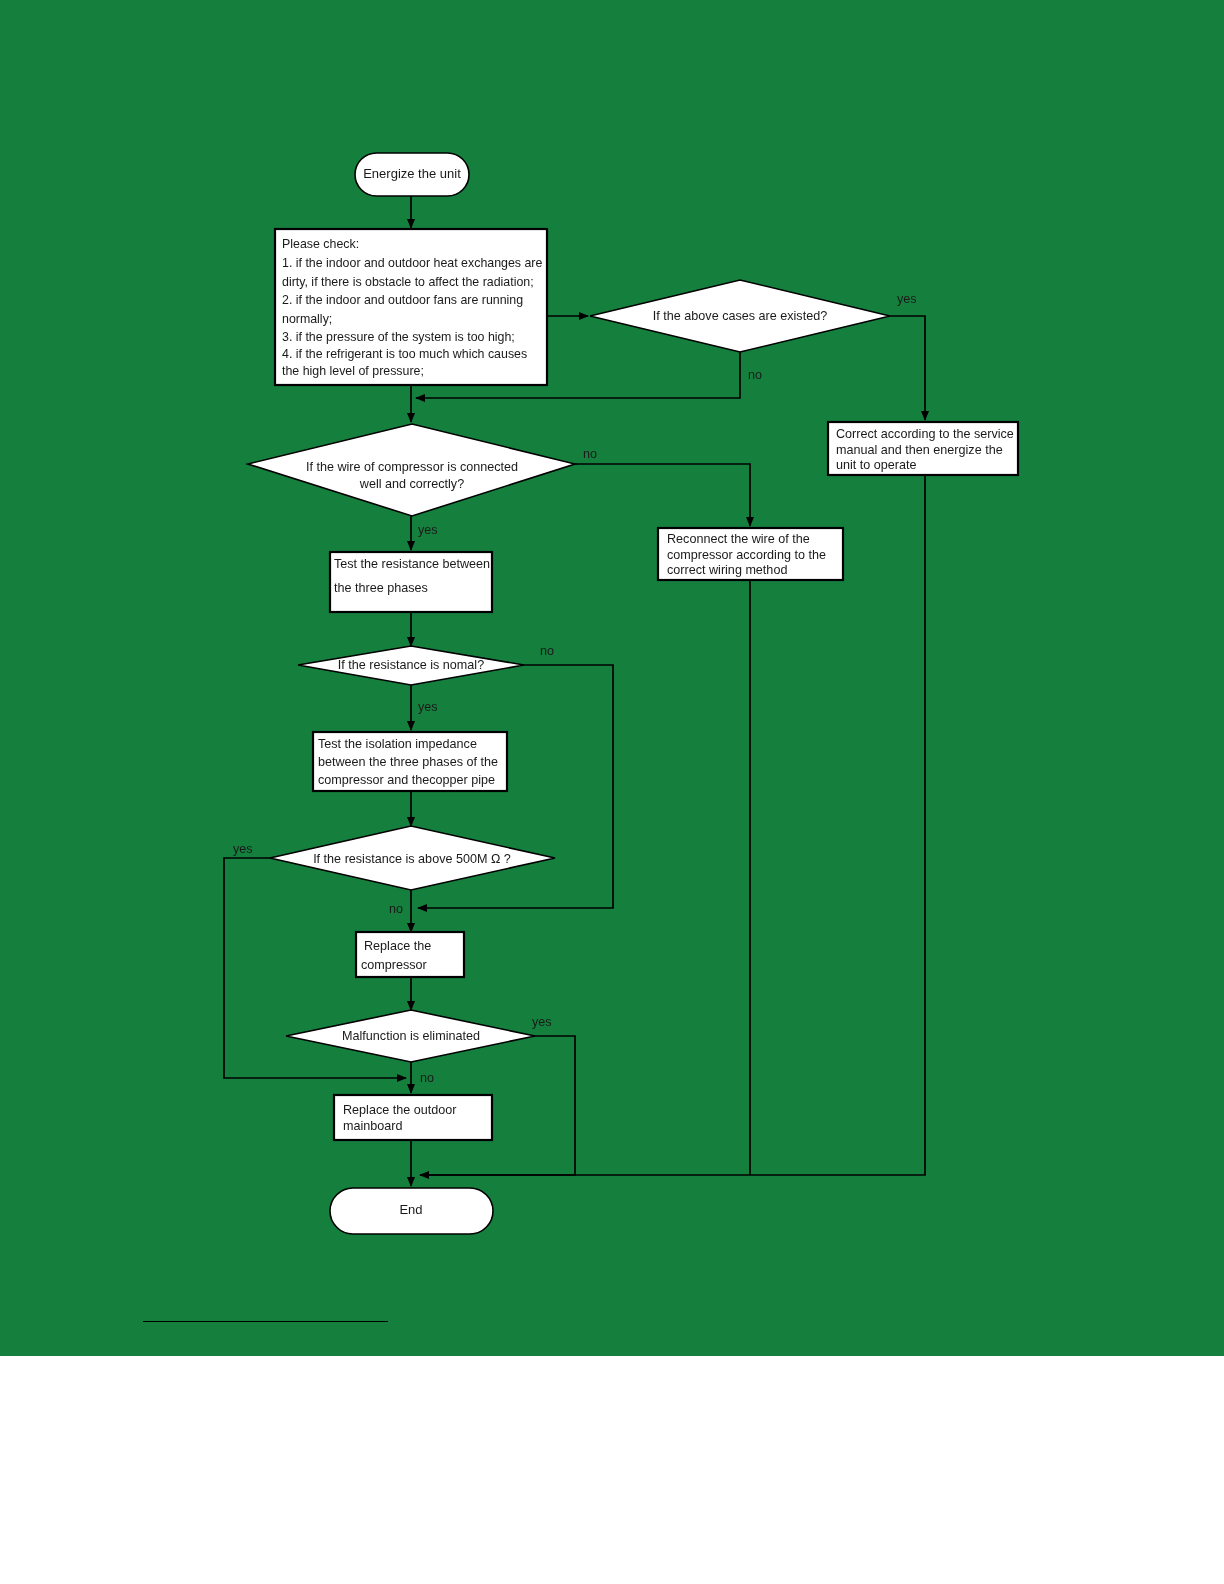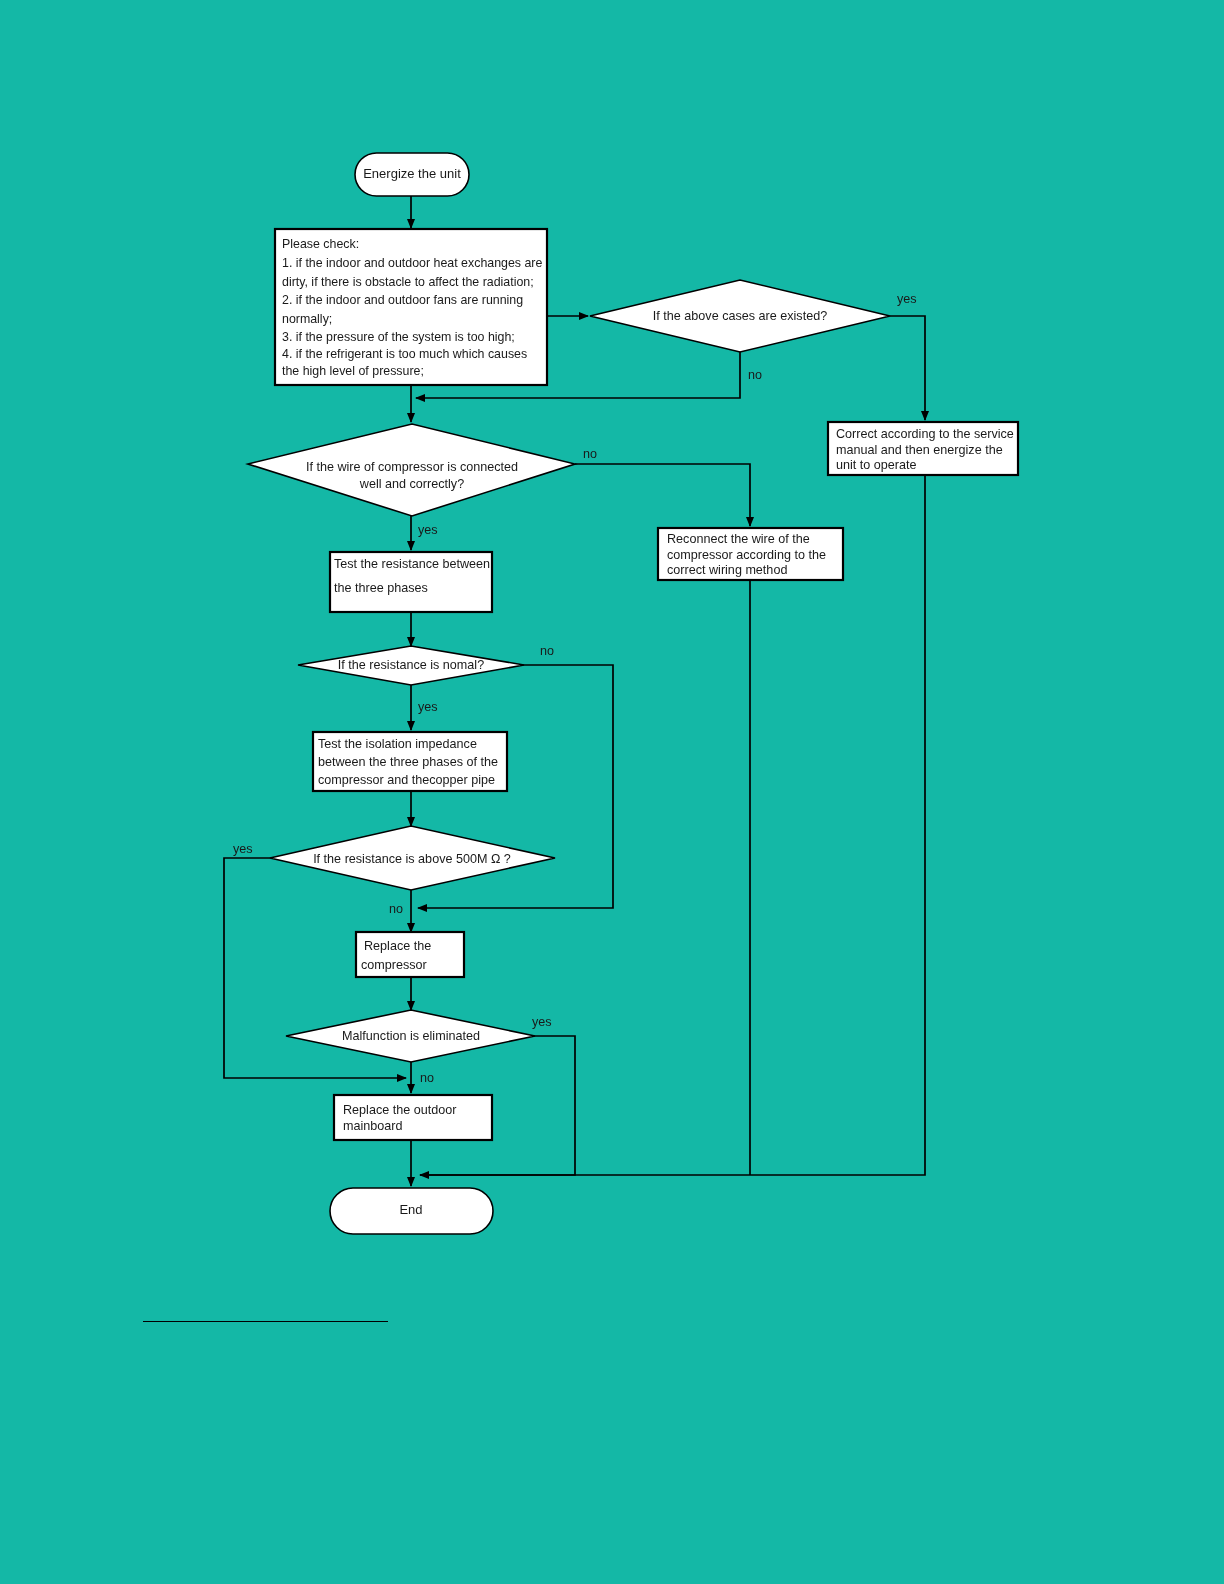--- a/index.html
+++ b/index.html
@@ -8,22 +8,22 @@
     padding: 0;
     background: #ffffff;
   }
   body {
     font-family: "Liberation Sans", sans-serif;
     color: #000000;
   }
   #page {
     position: relative;
     width: 1224px;
-    height: 1584px;
-    background: #14b8a6;
+    height: 1356px;
+    background: #15803d;
     overflow: hidden;
   }
   #flow-svg {
     position: absolute;
     left: 0;
     top: 0;
     width: 1224px;
     height: 1584px;
   }
   .node-shape {

